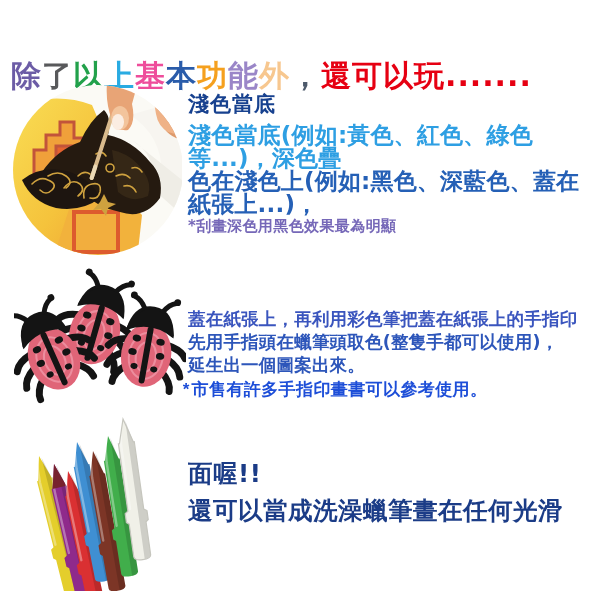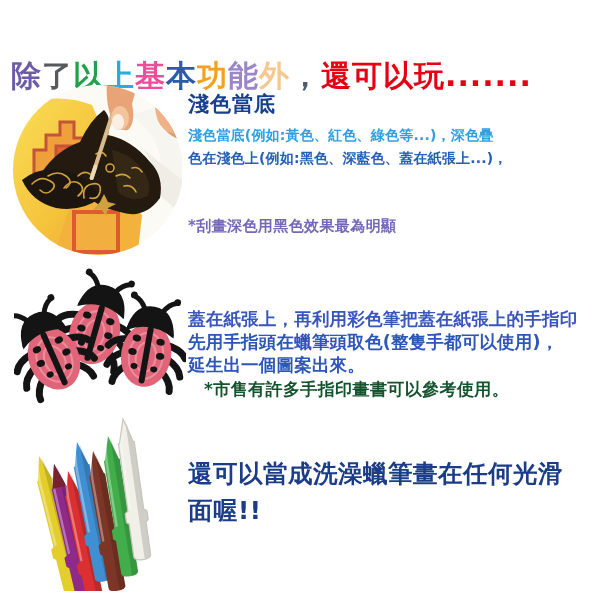--- a/index.html
+++ b/index.html
@@ -13,25 +13,25 @@
     position:absolute;left:11px;top:16px;width:585px;
     font-size:30px;font-weight:bold;letter-spacing:1px;white-space:nowrap;margin-top:40px;
   }
   
   .sec-head{
     position:absolute;left:188px;top:90px;
     font-size:21px;font-weight:bold;color:#17418F;letter-spacing:1px;
   }
   .lines .line{display:block;font-weight:bold;}
   .s1-lines{position:absolute;left:188px;top:124px;width:410px;
-    font-size:14px;line-height:23px;letter-spacing:0.2px;}
+    font-size:23px;line-height:23px;letter-spacing:0.2px;}
   .s1-note{position:absolute;left:188px;top:217px;font-size:15px;font-weight:bold;color:#7668B8;letter-spacing:0.4px;}
   .s2-lines{position:absolute;left:188px;top:308px;width:410px;
     font-size:17.5px;line-height:23px;letter-spacing:0.2px;}
-  .s2-note{position:absolute;left:204px;top:378px;font-size:17px;font-weight:bold;color:#14532d;letter-spacing:0.4px;}
+  .s2-note{position:absolute;left:181px;top:378px;font-size:17px;font-weight:bold;color:#1d4ed8;letter-spacing:0.4px;font-family:Liberation Mono, monospace;}
   .s3-lines{position:absolute;left:188px;top:455px;width:400px;
     font-size:24.5px;line-height:37px;letter-spacing:0.5px;}
   .s3-lines .line{font-weight:bold;}
   
   .img-abs{position:absolute;}
 </style>
 </head>
 <body>
 
 <div class="page-title"><span style="color: rgb(108, 92, 166);">除</span><span style="color: rgb(88, 89, 91);">了</span><span style="color: rgb(34, 161, 75);">以</span><span style="color: rgb(41, 171, 226);">上</span><span style="color: rgb(238, 77, 155);">基</span><span style="color: rgb(42, 92, 170);">本</span><span style="color: rgb(245, 160, 30);">功</span><span style="color: rgb(154, 134, 200);">能</span><span style="color: rgb(247, 199, 143);">外</span><span style="color: rgb(77, 90, 107);">，</span><span style="color: rgb(230, 0, 18);">還可以玩.......</span></div>
@@ -183,15 +183,15 @@
         <use href="#crayon"></use>
       </g>
     <g transform="translate(103,3) rotate(-8)" style="color:#F0F0E8">
       <use href="#crayon"></use>
       <path d="M0,0 L7,24 L8,24 L8,92 L11,94 L11,103 L8.5,105 L8.5,138 Q8.5,142 0,142 Q-8.5,142 -8.5,138 L-8.5,105 L-11,103 L-11,94 L-8,92 L-8,24 L-7,24 Z" fill="none" stroke="#C6C6BE" stroke-width="1.2"></path>
     </g>
   </g>
 </svg>
 
 <div class="lines s3-lines">
+    <div class="line" style="color: rgb(27, 60, 135);">面喔!!</div>
     <div class="line" style="color: rgb(27, 60, 135);">還可以當成洗澡蠟筆畫在任何光滑</div>
-    <div class="line" style="color: rgb(27, 60, 135);">面喔!!</div>
   </div>
 
 </body></html>

